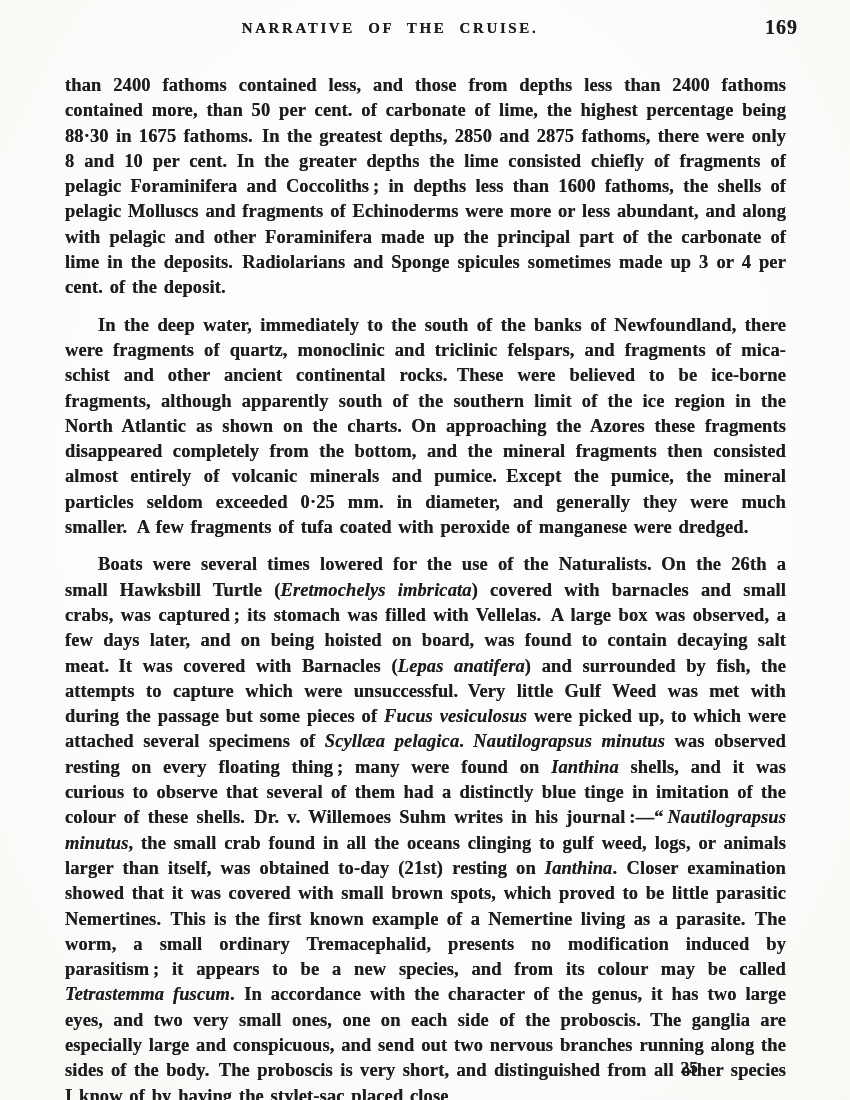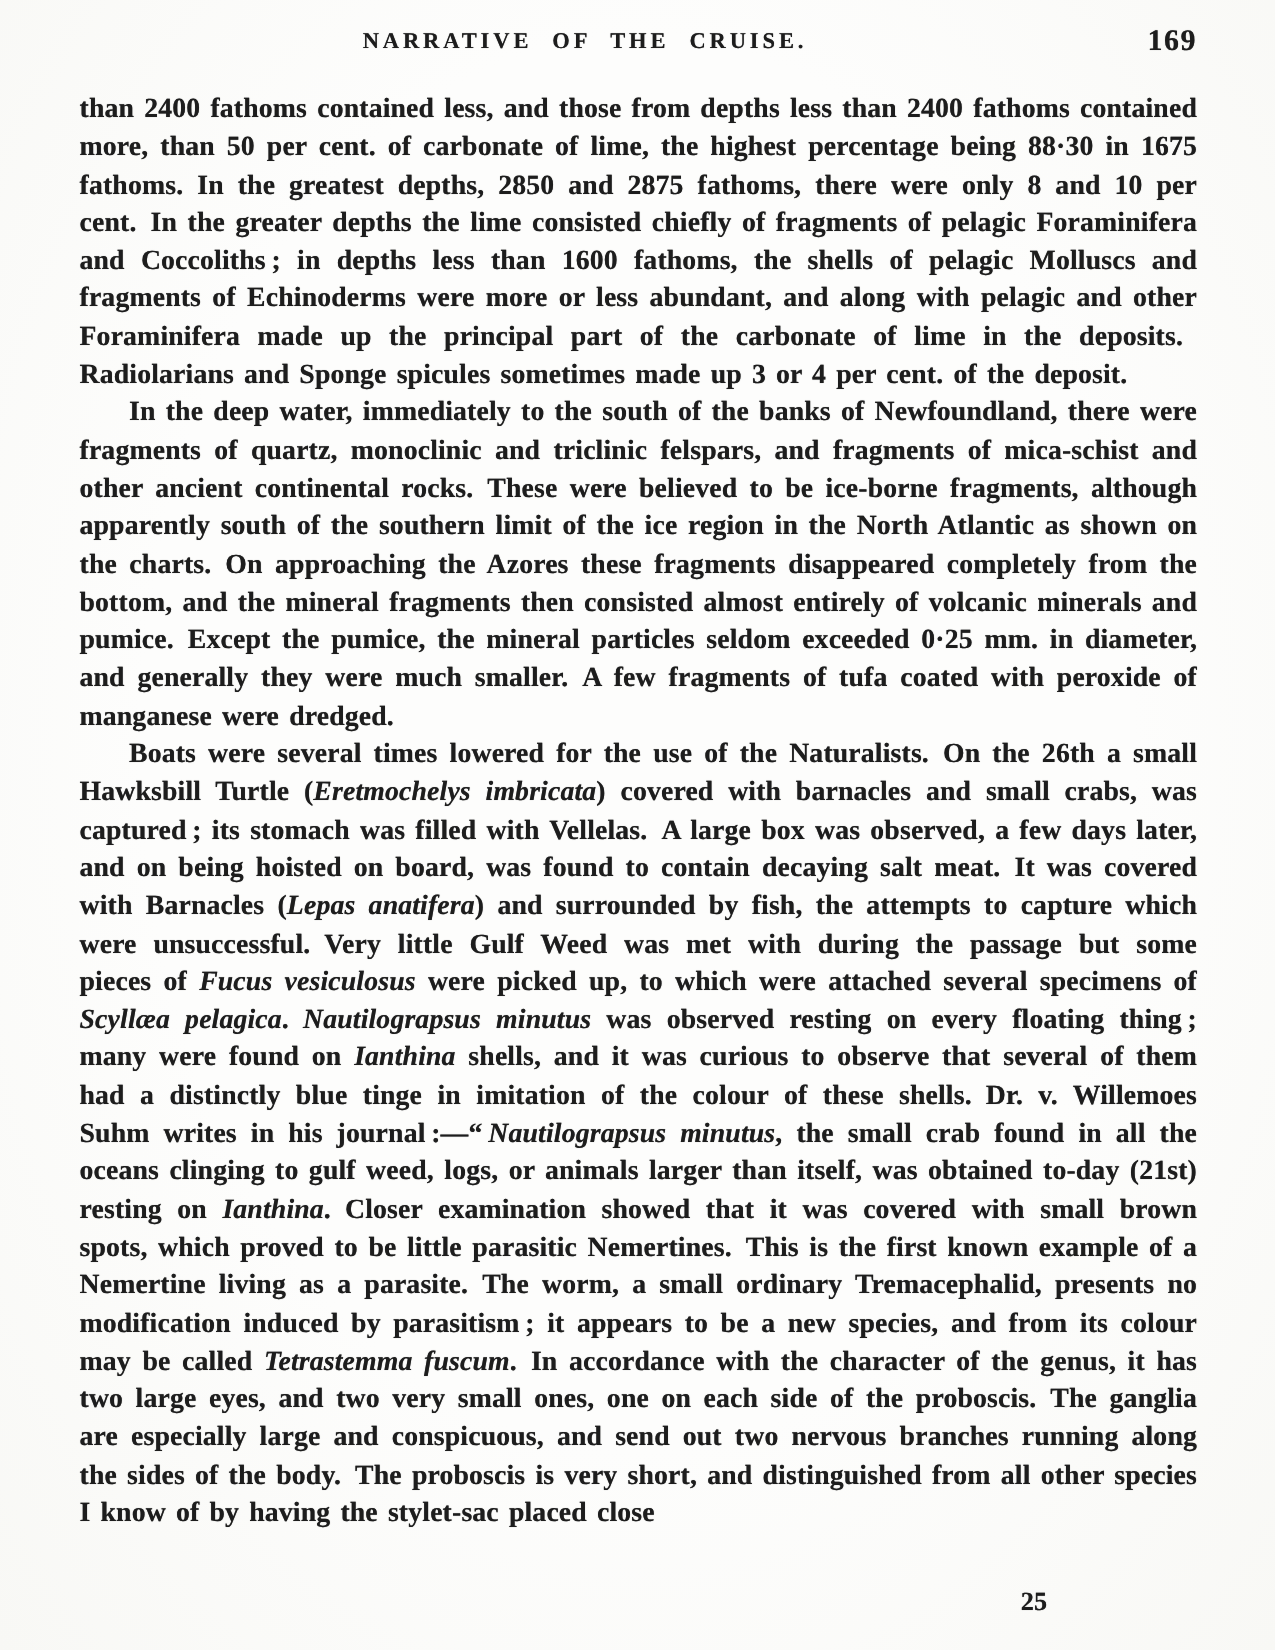--- a/index.html
+++ b/index.html
@@ -53,21 +53,21 @@
     top: 61px;
     left: 53px;
     width: 745px;
     text-align: justify;
     font-size: 18.5px;
     line-height: 25.3px;
     word-spacing: 2px;
     letter-spacing: 0.1px;
   }
   .para {
-    margin: 0;
+    margin: 12px;
     text-indent: 33px;
   }
   .para.noindent {
     text-indent: 0;
   }
   .it {
     font-style: italic;
   }
   
   .pagefoot {

